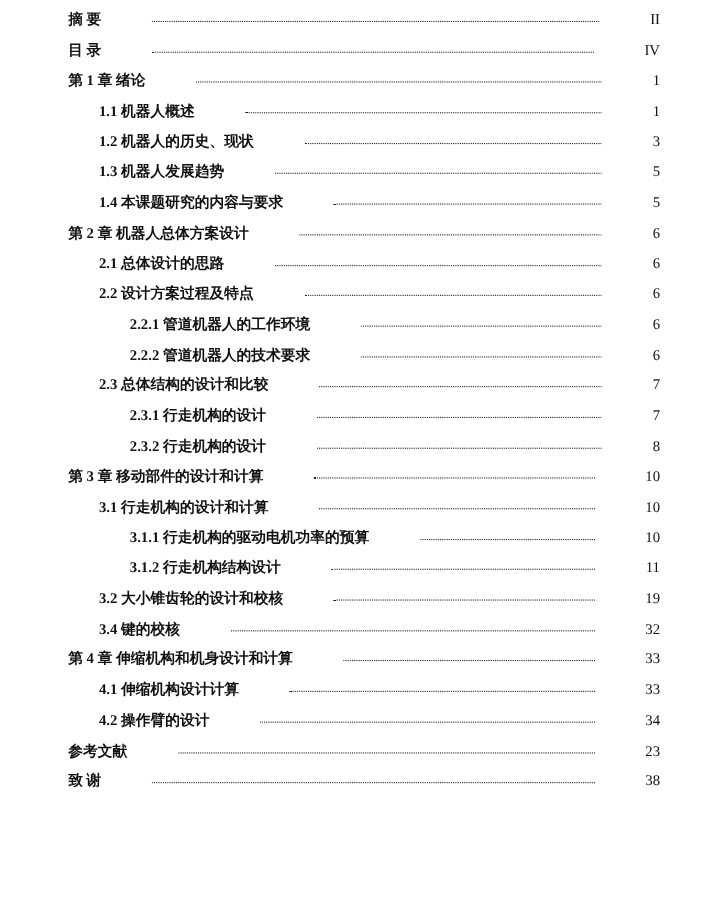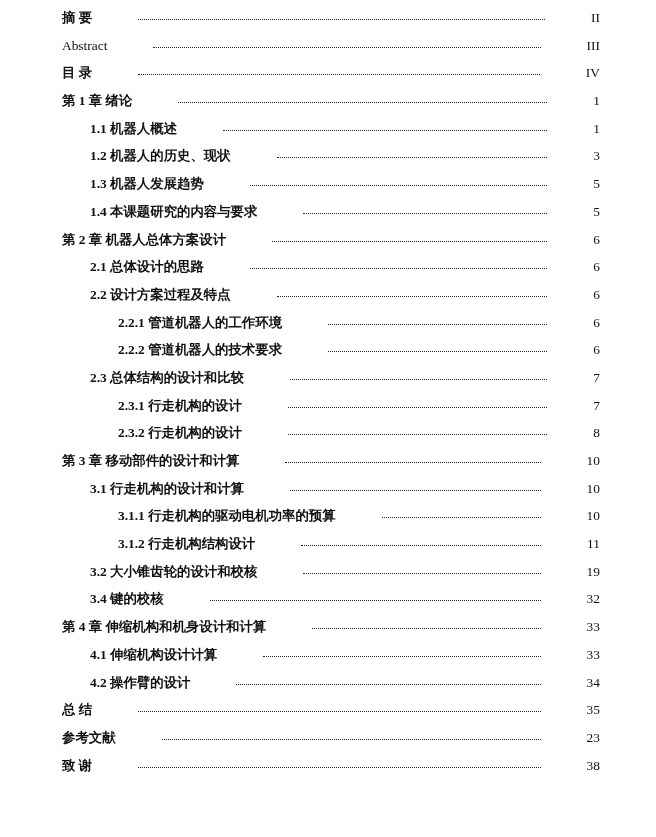--- a/index.html
+++ b/index.html
@@ -64,25 +64,20 @@
   </style>
 </head>
 <body>
 
 <div class="toc">
   <div class="toc-row l1">
       <span class="toc-title">摘  要</span>
       <span class="toc-leader"></span>
       <span class="toc-page">II</span>
     </div>
-  <div class="toc-row l1 abstract">
-      <span class="toc-title">Abstract</span>
-      <span class="toc-leader"></span>
-      <span class="toc-page">III</span>
-    </div>
   <div class="toc-row l1">
       <span class="toc-title">目  录</span>
       <span class="toc-leader"></span>
       <span class="toc-page">IV</span>
     </div>
   <div class="toc-row l1">
       <span class="toc-title">第 1 章 绪论</span>
       <span class="toc-leader"></span>
       <span class="toc-page">1</span>
     </div>
@@ -183,25 +178,20 @@
     </div>
   <div class="toc-row l2">
       <span class="toc-title">4.1 伸缩机构设计计算</span>
       <span class="toc-leader"></span>
       <span class="toc-page">33</span>
     </div>
   <div class="toc-row l2">
       <span class="toc-title">4.2 操作臂的设计</span>
       <span class="toc-leader"></span>
       <span class="toc-page">34</span>
-    </div>
-  <div class="toc-row l1">
-      <span class="toc-title">总  结</span>
-      <span class="toc-leader"></span>
-      <span class="toc-page">35</span>
     </div>
   <div class="toc-row l1">
       <span class="toc-title">参考文献</span>
       <span class="toc-leader"></span>
       <span class="toc-page">23</span>
     </div>
   <div class="toc-row l1">
       <span class="toc-title">致  谢</span>
       <span class="toc-leader"></span>
       <span class="toc-page">38</span>

